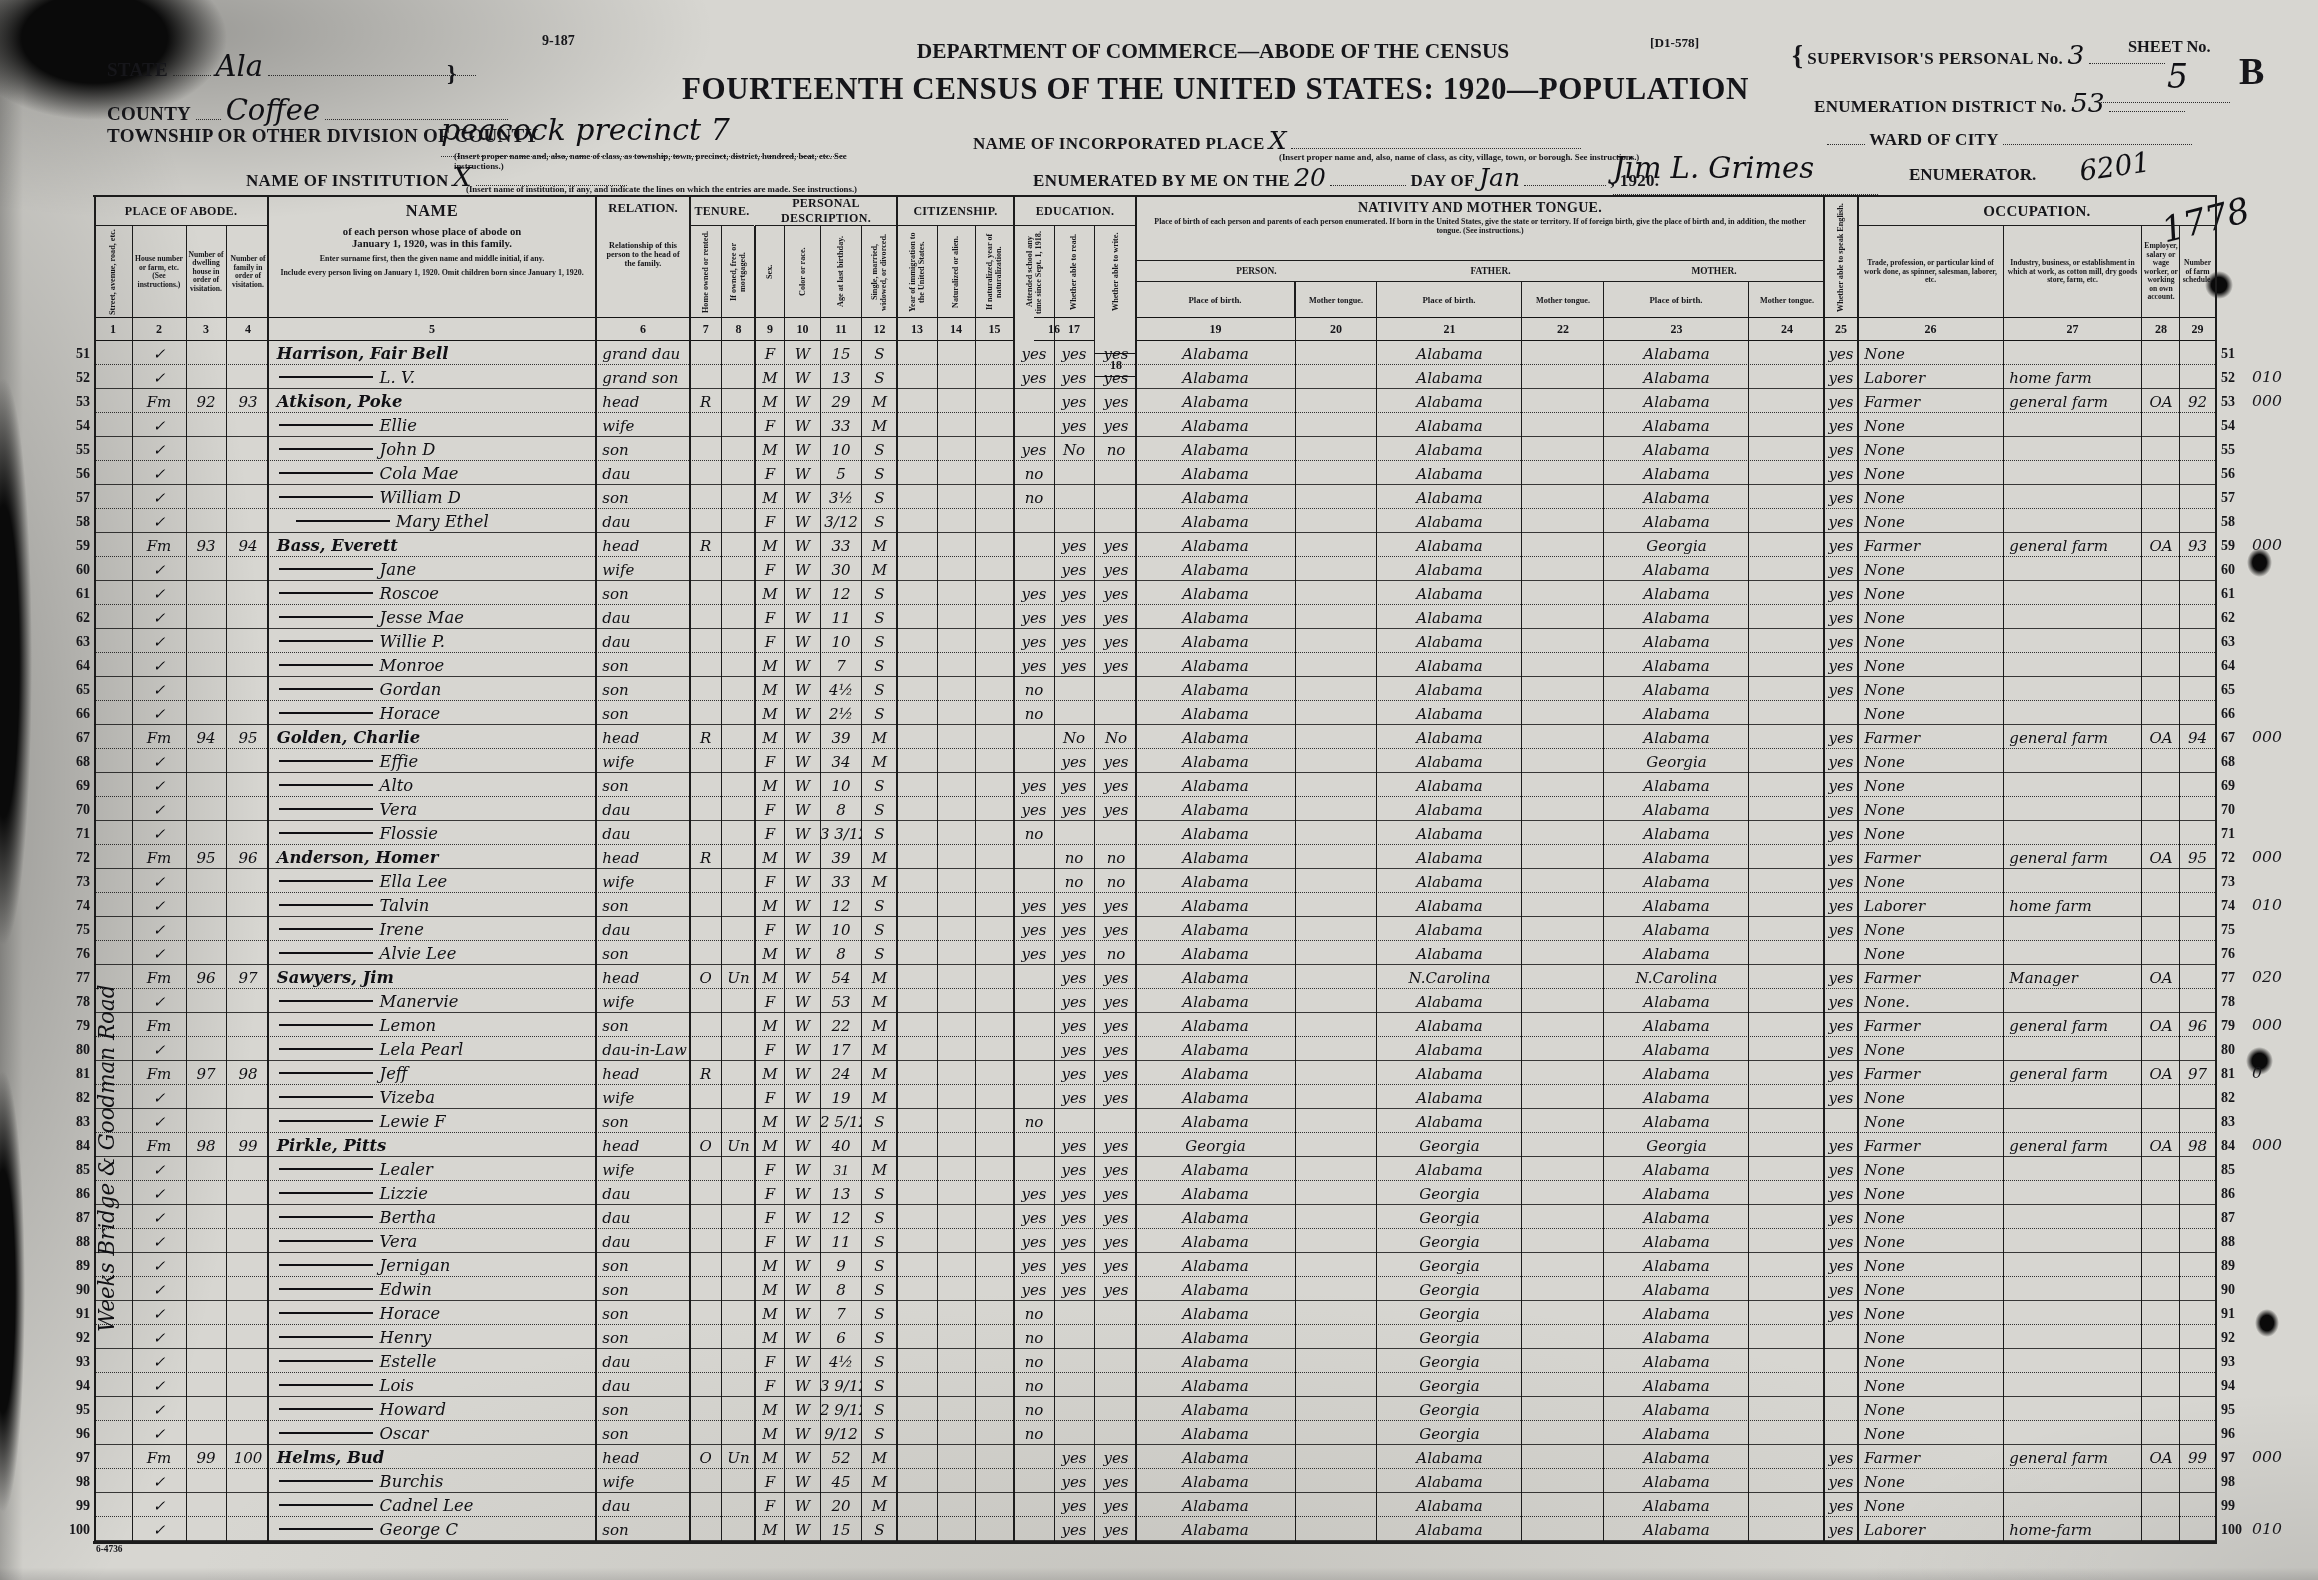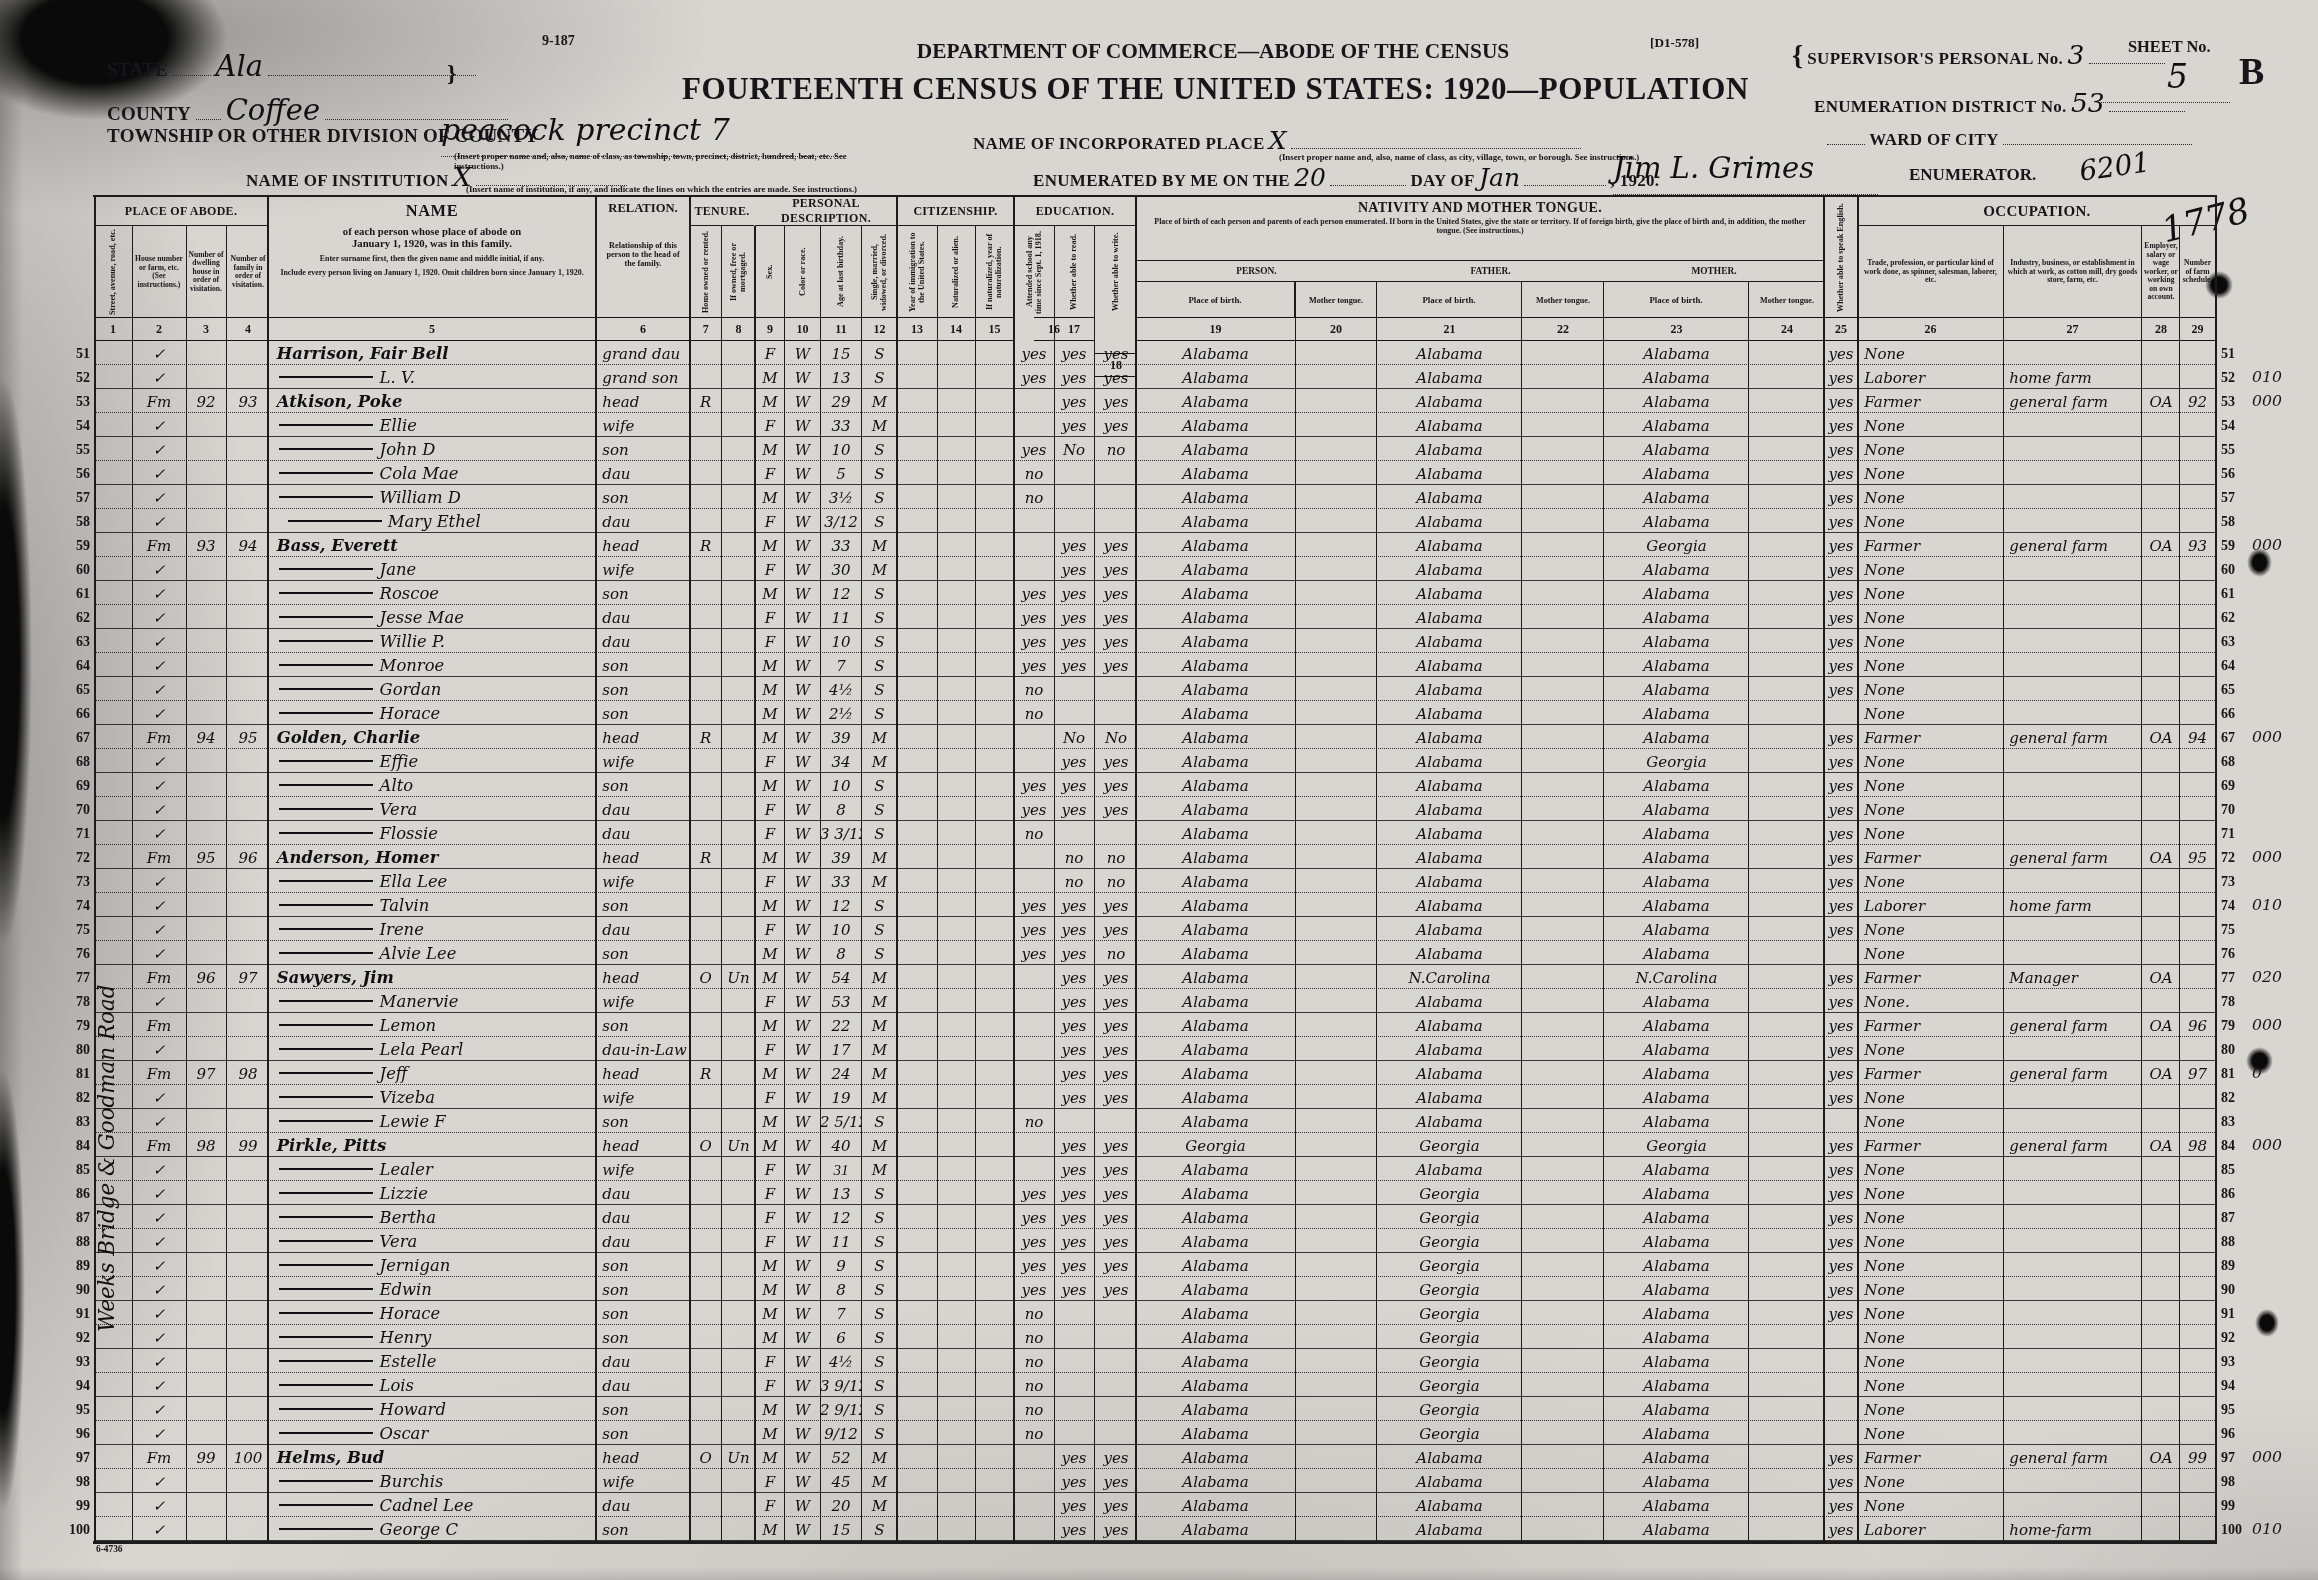--- a/index.html
+++ b/index.html
@@ -491,21 +491,21 @@
     <div class="cell hw" style="left: 1014px; top: 486px; width: 40px; height: 23px; font-size: 15px; line-height: 24px; white-space: nowrap; text-align: center;">no</div>
     <div class="cell hw" style="left: 1136px; top: 486px; width: 159px; height: 23px; font-size: 15px; line-height: 24px; white-space: nowrap; text-align: center;">Alabama</div>
     <div class="cell hw" style="left: 1377px; top: 486px; width: 145px; height: 23px; font-size: 15px; line-height: 24px; white-space: nowrap; text-align: center;">Alabama</div>
     <div class="cell hw" style="left: 1604px; top: 486px; width: 145px; height: 23px; font-size: 15px; line-height: 24px; white-space: nowrap; text-align: center;">Alabama</div>
     <div class="cell hw" style="left: 1824px; top: 486px; width: 34px; height: 23px; font-size: 15px; line-height: 24px; white-space: nowrap; text-align: center;">yes</div>
     <div class="cell hw" style="left: 1858px; top: 486px; width: 145px; height: 23px; line-height: 24px; white-space: nowrap; padding-left: 6.3px; font-size: 15px;">None</div>
     <div class="rowline" style="left: 94px; top: 532px; width: 2121px; height: 0px;"></div>
     <div class="gutter-num" style="left: 62px; top: 514px; width: 28px; height: 24px; text-align: right;">58</div>
     <div class="gutter-num" style="left: 2221px; top: 514px; width: 31.5px; height: 24px;">58</div>
     <div class="cell hw" style="left: 132px; top: 510px; width: 54px; height: 23px; font-size: 15px; line-height: 24px; white-space: nowrap; text-align: center;">✓</div>
-    <div class="cell hw" style="left: 268px; top: 510px; width: 328px; height: 23px; line-height: 24px; white-space: nowrap; padding-left: 17px; font-size: 16.4px;"><span class="dashln"></span>Mary Ethel</div>
+    <div class="cell hw" style="left: 268px; top: 510px; width: 328px; height: 23px; line-height: 24px; white-space: nowrap; padding-left: 25px; font-size: 16.4px;"><span class="dashln"></span>Mary Ethel</div>
     <div class="cell hw" style="left: 596px; top: 510px; width: 94px; height: 23px; line-height: 24px; white-space: nowrap; padding-left: 6.3px; font-size: 15px;">dau</div>
     <div class="cell hw" style="left: 755px; top: 510px; width: 30px; height: 23px; font-size: 15px; line-height: 24px; white-space: nowrap; text-align: center;">F</div>
     <div class="cell hw" style="left: 785px; top: 510px; width: 35px; height: 23px; font-size: 15px; line-height: 24px; white-space: nowrap; text-align: center;">W</div>
     <div class="cell hw" style="left: 820px; top: 510px; width: 42px; height: 23px; font-size: 15px; line-height: 24px; white-space: nowrap; text-align: center;">3/12</div>
     <div class="cell hw" style="left: 862px; top: 510px; width: 35px; height: 23px; font-size: 15px; line-height: 24px; white-space: nowrap; text-align: center;">S</div>
     <div class="cell hw" style="left: 1136px; top: 510px; width: 159px; height: 23px; font-size: 15px; line-height: 24px; white-space: nowrap; text-align: center;">Alabama</div>
     <div class="cell hw" style="left: 1377px; top: 510px; width: 145px; height: 23px; font-size: 15px; line-height: 24px; white-space: nowrap; text-align: center;">Alabama</div>
     <div class="cell hw" style="left: 1604px; top: 510px; width: 145px; height: 23px; font-size: 15px; line-height: 24px; white-space: nowrap; text-align: center;">Alabama</div>
     <div class="cell hw" style="left: 1824px; top: 510px; width: 34px; height: 23px; font-size: 15px; line-height: 24px; white-space: nowrap; text-align: center;">yes</div>
     <div class="cell hw" style="left: 1858px; top: 510px; width: 145px; height: 23px; line-height: 24px; white-space: nowrap; padding-left: 6.3px; font-size: 15px;">None</div>

